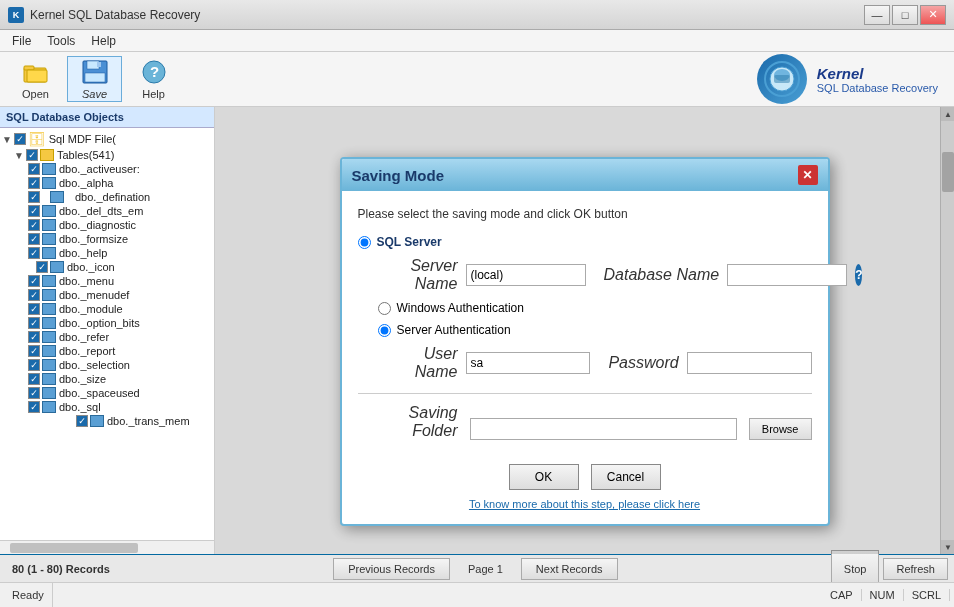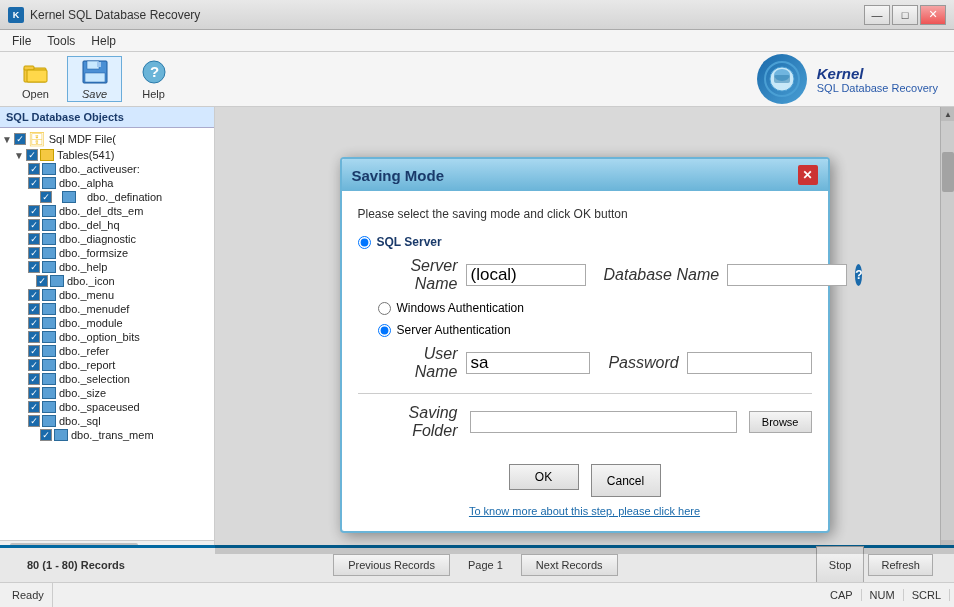--- a/index.html
+++ b/index.html
@@ -143,26 +143,26 @@
       position: absolute;
       bottom: 0; left: 0; right: 0;
     }
     .status-item { padding: 0 8px; font-size: 11px; color: #333; border-right: 1px solid #ccc; height: 100%; display: flex; align-items: center; }
     .status-right { margin-left: auto; display: flex; }
 
     
     .records-bar {
       height: 28px;
       background: #e8e8e8;
-      border-top: 3px solid #0369a1;
+      border-top: 1px solid #0369a1;
       display: flex;
       align-items: center;
       position: absolute;
       bottom: 25px; left: 0; right: 0;
-      padding: 17px;
+      padding: 2px;
     }
     .records-info { font-size: 11px; color: #333; padding: 0 10px; font-weight: bold; flex: 0 0 auto; }
     .records-btn {
       height: 22px;
       padding: 0 14px;
       border: 1px solid #aaa;
       background: linear-gradient(to bottom, #f5f5f5, #ddd);
       cursor: pointer;
       font-size: 11px;
       color: #333;
@@ -231,55 +231,55 @@
     .dialog-desc { font-size: 12px; color: #333; margin-bottom: 14px; }
     .radio-section { margin-bottom: 12px; }
     .radio-row { display: flex; align-items: center; gap: 6px; margin-bottom: 8px; }
     .radio-label { font-size: 12px; color: #1a3a6a; font-weight: bold; }
     .form-row { display: flex; align-items: center; margin-bottom: 8px; gap: 8px; }
     .form-label { font-size: 16px; color: #333; width: 80px; text-align: right; flex-shrink: 0; font-style: italic; }
     .form-input {
       height: 22px;
       border: 1px solid #aaa;
       padding: 0 4px;
-      font-size: 17px;
+      font-size: 12px;
       flex: 1;
     }
     .help-btn {
       width: 22px; height: 22px;
       border-radius: 50%;
       background: #1a6aab;
       color: white;
       border: none;
       cursor: pointer;
       font-size: 12px;
       font-weight: bold;
     }
     .separator { border: none; border-top: 1px solid #ccc; margin: 10px 0; }
     .batch-section { margin-top: 8px; }
-    .batch-row { display: flex; align-items: center; gap: 12px; margin-top: 6px; }
+    .batch-row { display: flex; align-items: flex-end; gap: 12px; margin-top: 6px; }
     .browse-btn {
       height: 22px;
       padding: 0 12px;
       border: 1px solid #aaa;
       background: linear-gradient(to bottom, #f5f5f5, #ddd);
       cursor: pointer;
       font-size: 11px;
     }
     .dialog-footer { display: flex; flex-direction: column; align-items: center; padding: 8px 16px 14px; gap: 8px; }
     .dialog-buttons { display: flex; gap: 12px; }
     .ok-btn {
       width: 70px; height: 26px;
       background: linear-gradient(to bottom, #f5f5f5, #ddd);
       border: 1px solid #888;
       cursor: pointer;
       font-size: 12px;
     }
     .cancel-btn {
-      width: 70px; height: 33px;
+      width: 70px; height: 26px;
       background: linear-gradient(to bottom, #f5f5f5, #ddd);
       border: 1px solid #888;
       cursor: pointer;
       font-size: 12px;
     }
     .help-link { font-size: 11px; color: #1a6aab; text-decoration: underline; cursor: pointer; }
 
     
     .vert-scroll {
       position: absolute;
@@ -400,38 +400,33 @@
       <div class="tree-item" style="padding-left:28px;">
         <span class="tree-checkbox"></span>
         <span style="display:inline-block;width:14px;height:12px;background:#5a9fd4;border:1px solid #2a6a9a;margin-right:3px;"></span>
         <span>dbo._activeuser:</span>
       </div>
       <div class="tree-item" style="padding-left:28px;">
         <span class="tree-checkbox"></span>
         <span style="display:inline-block;width:14px;height:12px;background:#5a9fd4;border:1px solid #2a6a9a;margin-right:3px;"></span>
         <span>dbo._alpha</span>
       </div>
-      <div class="tree-item" style="padding-left:40px;gap:8px;">
+      <div class="tree-item" style="padding-left:28px;gap:8px;">
         <span class="tree-checkbox"></span>
         <span style="display:inline-block;width:14px;height:12px;background:#5a9fd4;border:1px solid #2a6a9a;margin-right:3px;"></span>
         <span>dbo._defination</span>
       </div>
       <div class="tree-item" style="padding-left:28px;">
         <span class="tree-checkbox"></span>
         <span style="display:inline-block;width:14px;height:12px;background:#5a9fd4;border:1px solid #2a6a9a;margin-right:3px;"></span>
         <span>dbo._del_dts_em</span>
       </div>
       <div class="tree-item" style="padding-left:28px;">
         <span class="tree-checkbox"></span>
         <span style="display:inline-block;width:14px;height:12px;background:#5a9fd4;border:1px solid #2a6a9a;margin-right:3px;"></span>
-        <span>dbo._del_hq</span>
-      </div>
-      <div class="tree-item" style="padding-left:28px;">
-        <span class="tree-checkbox"></span>
-        <span style="display:inline-block;width:14px;height:12px;background:#5a9fd4;border:1px solid #2a6a9a;margin-right:3px;"></span>
         <span>dbo._diagnostic</span>
       </div>
       <div class="tree-item" style="padding-left:28px;">
         <span class="tree-checkbox"></span>
         <span style="display:inline-block;width:14px;height:12px;background:#5a9fd4;border:1px solid #2a6a9a;margin-right:3px;"></span>
         <span>dbo._formsize</span>
       </div>
       <div class="tree-item" style="padding-left:28px;">
         <span class="tree-checkbox"></span>
         <span style="display:inline-block;width:14px;height:12px;background:#5a9fd4;border:1px solid #2a6a9a;margin-right:3px;"></span>
@@ -485,21 +480,21 @@
       <div class="tree-item" style="padding-left:28px;">
         <span class="tree-checkbox"></span>
         <span style="display:inline-block;width:14px;height:12px;background:#5a9fd4;border:1px solid #2a6a9a;margin-right:3px;"></span>
         <span>dbo._spaceused</span>
       </div>
       <div class="tree-item" style="padding-left:28px;">
         <span class="tree-checkbox"></span>
         <span style="display:inline-block;width:14px;height:12px;background:#5a9fd4;border:1px solid #2a6a9a;margin-right:3px;"></span>
         <span>dbo._sql</span>
       </div>
-      <div class="tree-item" style="padding-left:40px;">
+      <div class="tree-item" style="padding-left:28px;margin-left:48px;">
         <span class="tree-checkbox"></span>
         <span style="display:inline-block;width:14px;height:12px;background:#5a9fd4;border:1px solid #2a6a9a;margin-right:3px;"></span>
         <span>dbo._trans_mem</span>
       </div>
     </div>
 
     <div class="scrollbar-h">
       <div class="scrollbar-h-inner"></div>
     </div>
   </div>

